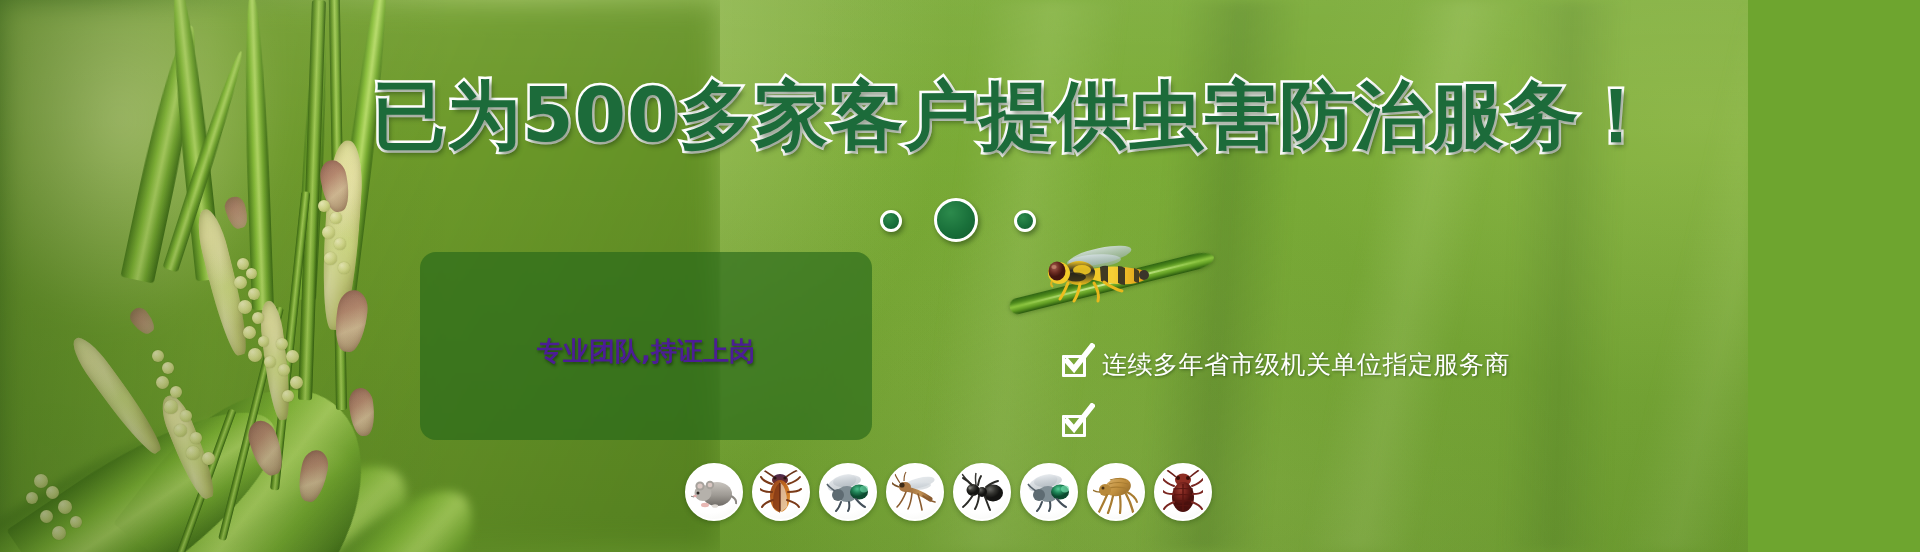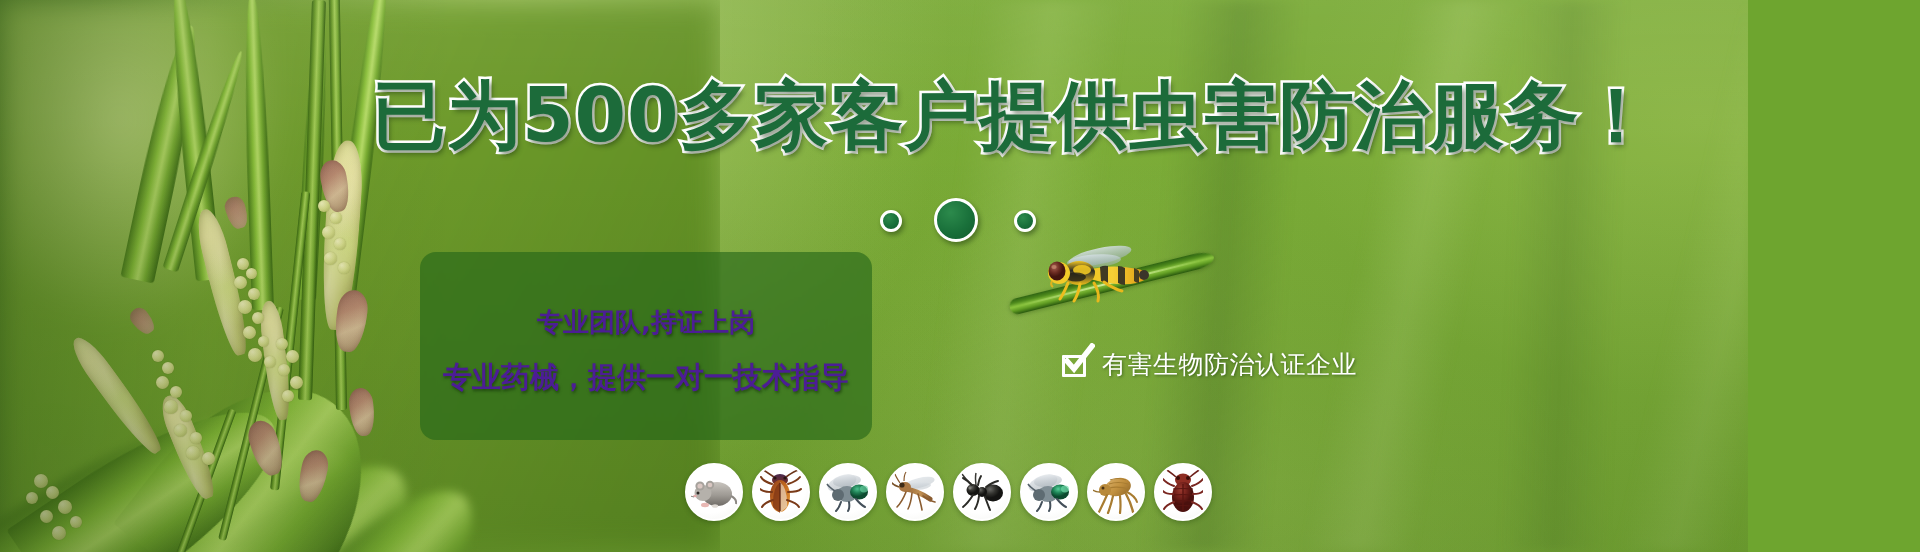--- a/index.html
+++ b/index.html
@@ -334,34 +334,41 @@
   <div class="headline nosel">已为500多家客户提供虫害防治服务！</div>
 
   <div class="dots">
     <span class="dot s1"></span>
     <span class="dot big"></span>
     <span class="dot s2"></span>
   </div>
 
   <div class="claim-box">
     <div class="claim-line l1 nosel">专业团队,持证上岗</div>
-    <div class="claim-line l3 nosel">专业药械，提供一对一技术指导</div>
   </div>
 
   <div class="checklist">
-
 
     <div class="check-item">
       <span class="check-box">
         <span class="sq"></span>
         <svg width="34" height="34" viewBox="0 0 34 34">
           <path d="M6 18 L13 26 L31 3" stroke="#ffffff" stroke-width="5.5" fill="none" stroke-linecap="square" stroke-linejoin="miter"></path>
         </svg>
       </span>
-      <span class="check-text nosel">有害生物防治认证企业</span>
+      <span class="check-text nosel">连续多年省市级机关单位指定服务商</span>
+    </div>
+
+    <div class="check-item">
+      <span class="check-box">
+        <span class="sq"></span>
+        <svg width="34" height="34" viewBox="0 0 34 34">
+          <path d="M6 18 L13 26 L31 3" stroke="#ffffff" stroke-width="5.5" fill="none" stroke-linecap="square" stroke-linejoin="miter"></path>
+        </svg>
+      </span>
     </div>
 
   </div>
 
   <div class="pest-strip">
 
     <span class="pest-circle">
       <svg width="46" height="40" viewBox="0 0 46 40">
         <defs>
             <linearGradient id="furG" x1="0" y1="0" x2="0" y2="1">

